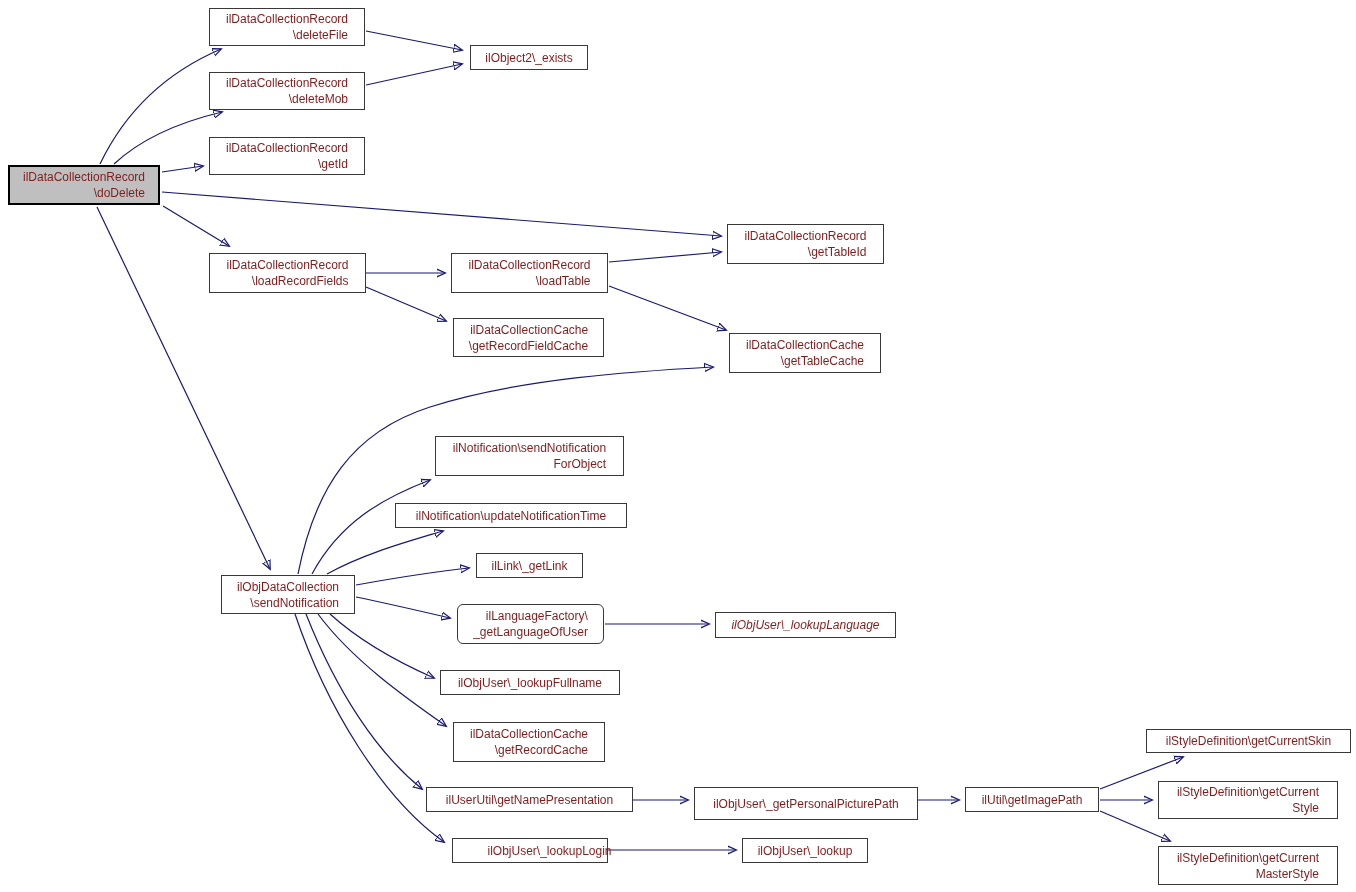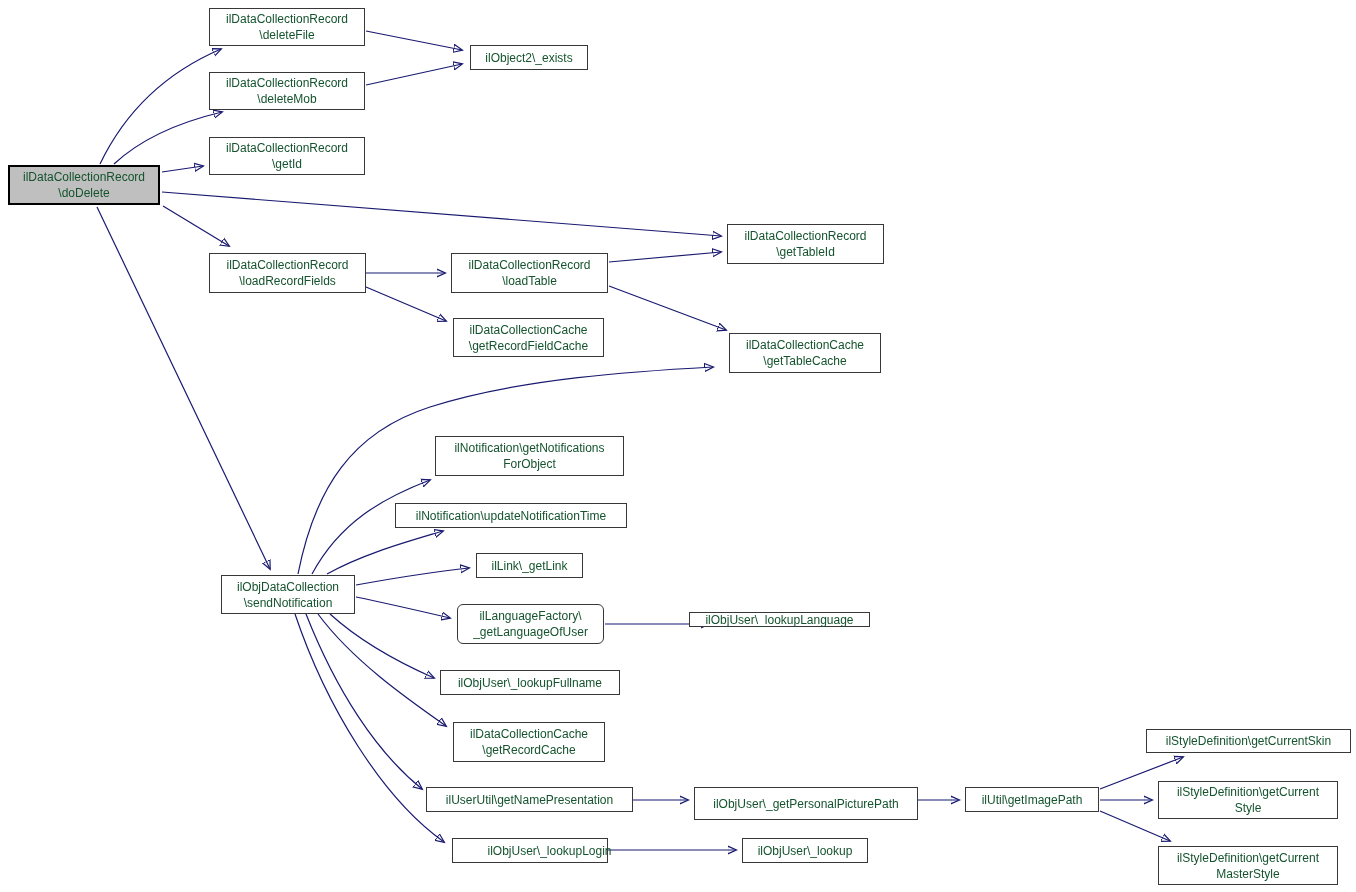--- a/index.html
+++ b/index.html
@@ -25,24 +25,24 @@
   .edges path {
     fill: none;
     stroke: #191970;
     stroke-width: 1.2;
   }
   .node {
     position: absolute;
     box-sizing: border-box;
     background: #ffffff;
     border: 1px solid #383838;
-    color: #14532d;
+    color: #7f1d1d;
     font-size: 12px;
     line-height: 16px;
-    text-align: center;
+    text-align: right;
     display: flex;
     align-items: center;
     justify-content: center;
     white-space: pre-line;
     cursor: pointer;
   }
   .node.highlight {
     background: #bfbfbf;
     border: 2px solid #000000;
   }
@@ -102,27 +102,27 @@
   <div class="node" style="left:451px; top:253px; width:157px; height:40px;">ilDataCollectionRecord
 \loadTable</div>
   <div class="node" style="left:453px; top:318px; width:151px; height:39px;">ilDataCollectionCache
 \getRecordFieldCache</div>
   <div class="node" style="left:727px; top:224px; width:157px; height:40px;">ilDataCollectionRecord
 \getTableId</div>
   <div class="node" style="left:729px; top:333px; width:152px; height:40px;">ilDataCollectionCache
 \getTableCache</div>
   <div class="node" style="left:221px; top:575px; width:134px; height:39px;">ilObjDataCollection
 \sendNotification</div>
-  <div class="node" style="left:435px; top:436px; width:189px; height:40px;">ilNotification\getNotifications
+  <div class="node" style="left:435px; top:436px; width:189px; height:40px;">ilNotification\sendNotification
 ForObject</div>
   <div class="node" style="left:395px; top:503px; width:232px; height:25px;">ilNotification\updateNotificationTime</div>
   <div class="node" style="left:476px; top:553px; width:107px; height:25px;">ilLink\_getLink</div>
   <div class="node" style="left:457px; top:604px; width:147px; height:40px;border-radius:6px;">ilLanguageFactory\
 _getLanguageOfUser</div>
-  <div class="node" style="left:689px; top:612px; width:181px; height:15px;">ilObjUser\_lookupLanguage</div>
+  <div class="node" style="left:715px; top:612px; width:181px; height:26px;font-style:italic;">ilObjUser\_lookupLanguage</div>
   <div class="node" style="left:440px; top:670px; width:180px; height:25px;">ilObjUser\_lookupFullname</div>
   <div class="node" style="left:453px; top:722px; width:152px; height:40px;">ilDataCollectionCache
 \getRecordCache</div>
   <div class="node" style="left:426px; top:787px; width:207px; height:25px;">ilUserUtil\getNamePresentation</div>
   <div class="node" style="left:694px; top:787px; width:224px; height:33px;">ilObjUser\_getPersonalPicturePath</div>
   <div class="node" style="left:965px; top:787px; width:134px; height:25px;">ilUtil\getImagePath</div>
   <div class="node" style="left:452px; top:838px; width:156px; height:25px;padding-left:39px;">ilObjUser\_lookupLogin</div>
   <div class="node" style="left:742px; top:838px; width:126px; height:25px;">ilObjUser\_lookup</div>
   <div class="node" style="left:1146px; top:729px; width:205px; height:24px;">ilStyleDefinition\getCurrentSkin</div>
   <div class="node" style="left:1158px; top:781px; width:180px; height:38px;">ilStyleDefinition\getCurrent

